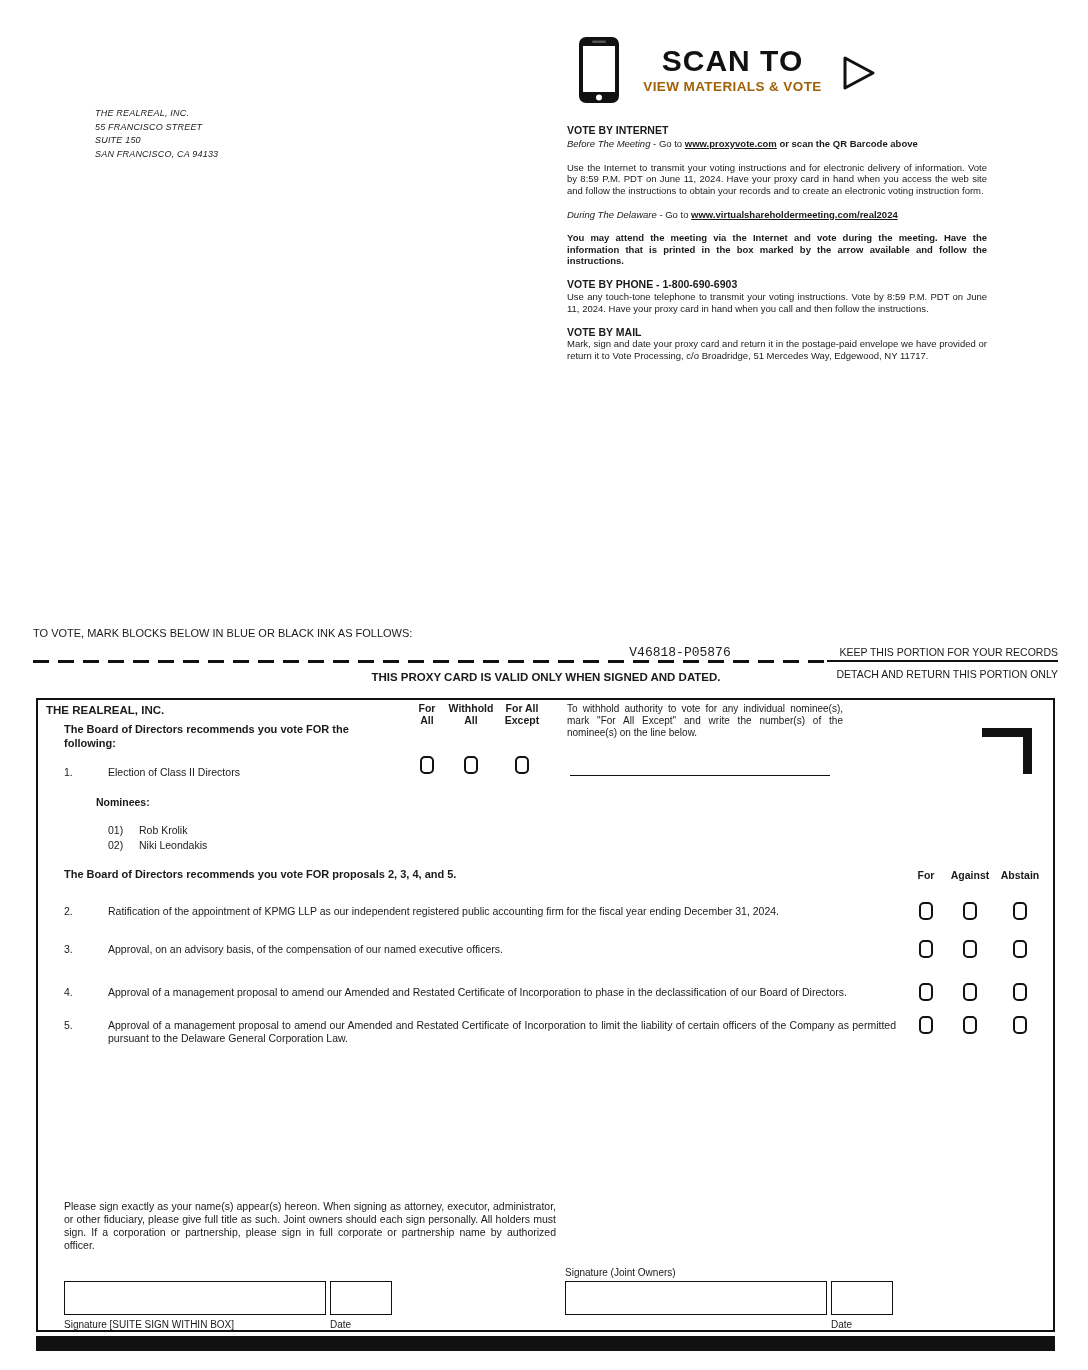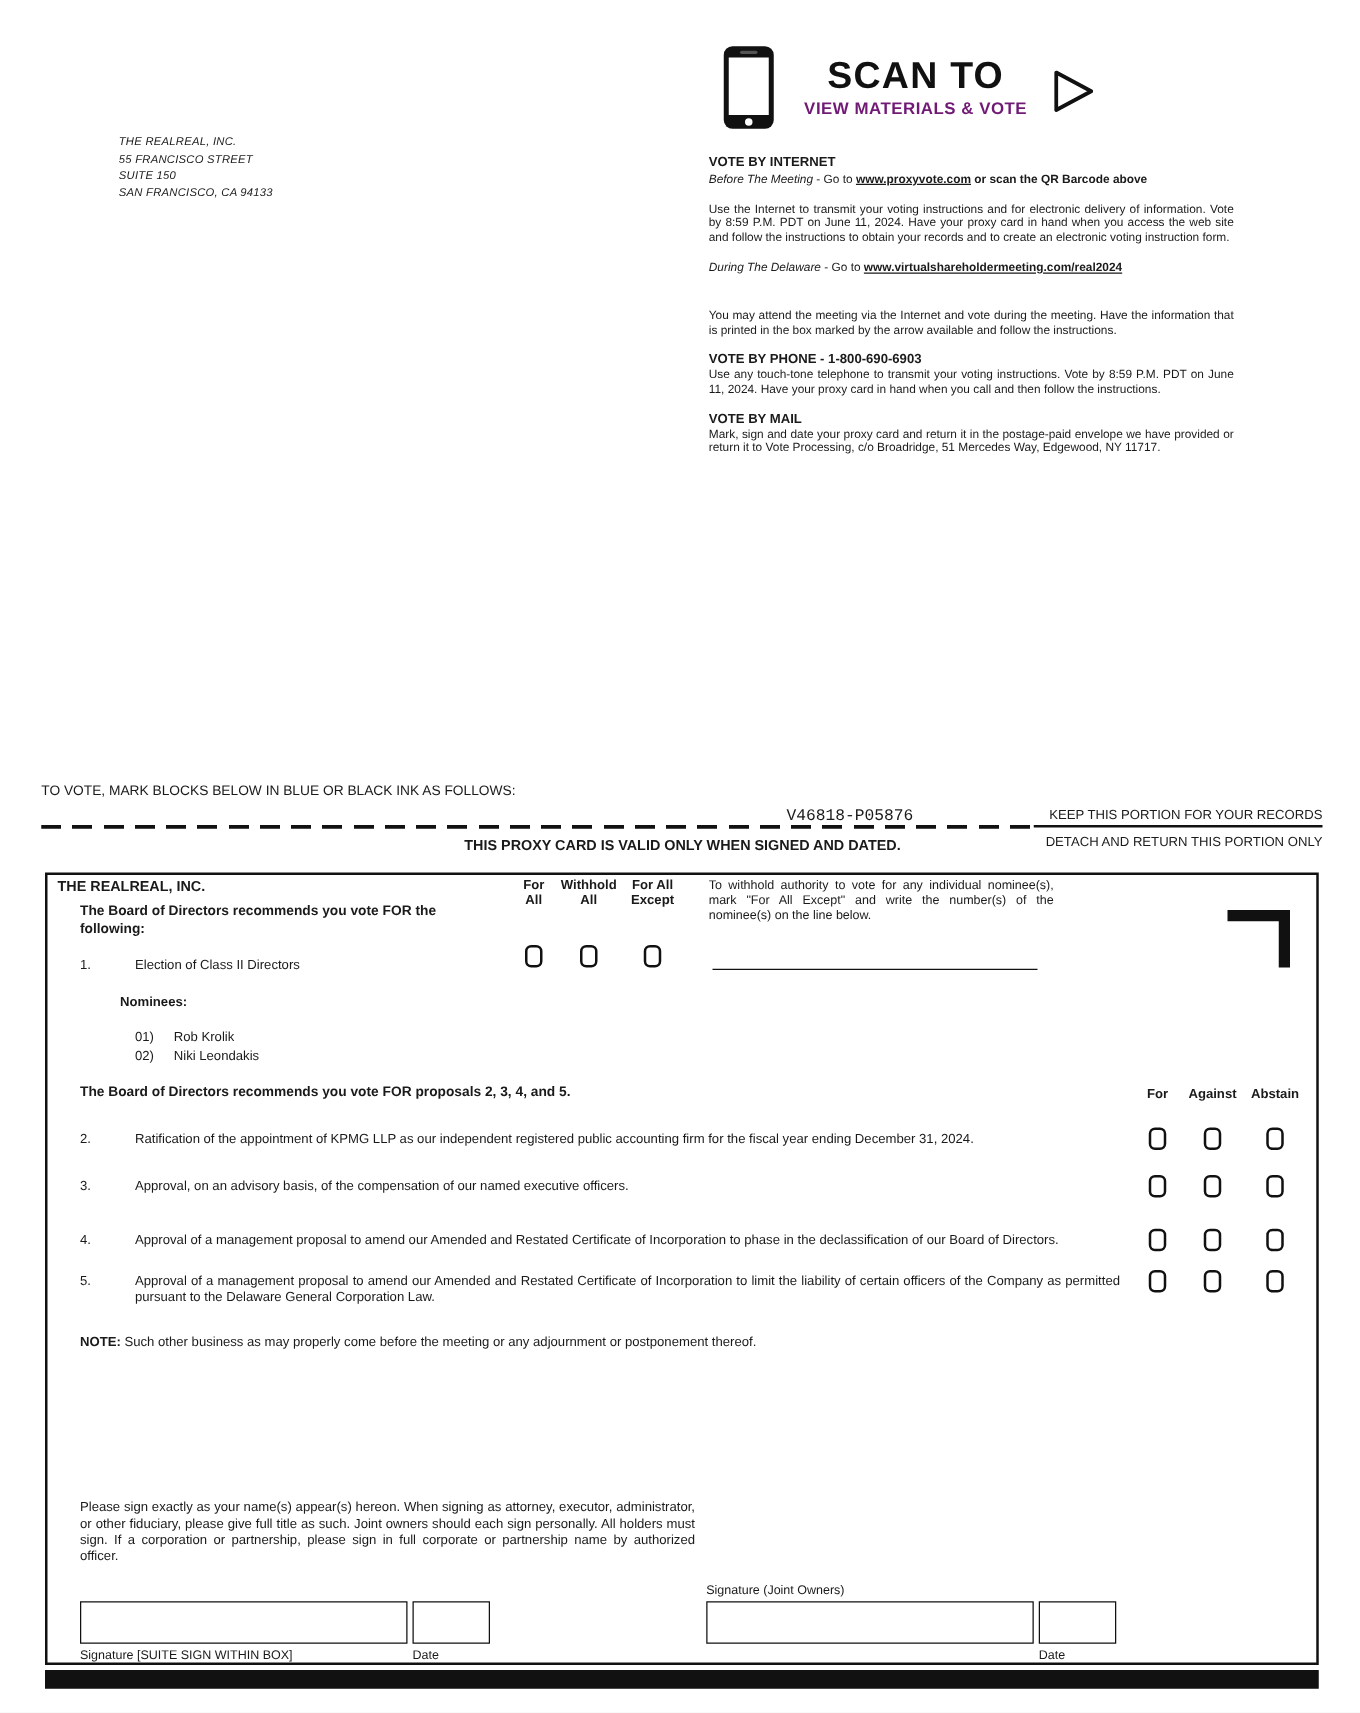--- a/index.html
+++ b/index.html
@@ -13,21 +13,21 @@
     overflow: hidden;
   }
   .abs { position: absolute; }
 
   
   .sender { font-style: italic; font-size: 9px; line-height: 13.5px; letter-spacing: 0.2px; }
 
   
   .scan-box { text-align: center; }
   .scan-title { font-size: 30px; font-weight: bold; letter-spacing: 1px; color: #111; }
-  .scan-sub { font-size: 13.5px; font-weight: bold; letter-spacing: 0.4px; margin-top: 1px; color: #701a75; }
+  .scan-sub { font-size: 13.5px; font-weight: bold; letter-spacing: 0.4px; margin-top: 1px; color: #a16207; }
 
   
   .vote-col { width: 420px; font-size: 9.5px; line-height: 11.8px; }
   .vote-head { font-weight: bold; font-size: 10.5px; }
   .vote-para { text-align: justify; }
   .it { font-style: italic; }
   .lnk { font-weight: bold; text-decoration: underline; cursor: pointer; }
   .bld { font-weight: bold; }
 
   
@@ -94,21 +94,21 @@
 
   <div class="abs vote-col" style="left:567px; top:125px;">
     <div class="vote-head">VOTE BY INTERNET</div>
     <div style="margin-top:1px;">
       <span class="it">Before The Meeting</span><span> - Go to </span><span class="lnk">www.proxyvote.com</span><span class="bld"> or scan the QR Barcode above</span>
     </div>
     <div class="vote-para" style="margin-top:12px;">Use the Internet to transmit your voting instructions and for electronic delivery of information. Vote by 8:59 P.M. PDT on June 11, 2024. Have your proxy card in hand when you access the web site and follow the instructions to obtain your records and to create an electronic voting instruction form.</div>
     <div style="margin-top:12px;">
       <span class="it">During The Delaware</span><span> - Go to </span><span class="lnk">www.virtualshareholdermeeting.com/real2024</span>
     </div>
-    <div class="vote-para" style="margin-top:26px;">You may attend the meeting via the Internet and vote during the meeting. Have the information that is printed in the box marked by the arrow available and follow the instructions.</div>
+    <div class="vote-para" style="margin-top:11px;font-weight:bold;">You may attend the meeting via the Internet and vote during the meeting. Have the information that is printed in the box marked by the arrow available and follow the instructions.</div>
     <div class="vote-head" style="margin-top:12px;">VOTE BY PHONE - 1-800-690-6903</div>
     <div class="vote-para">Use any touch-tone telephone to transmit your voting instructions. Vote by 8:59 P.M. PDT on June 11, 2024. Have your proxy card in hand when you call and then follow the instructions.</div>
     <div class="vote-head" style="margin-top:12px;">VOTE BY MAIL</div>
     <div class="vote-para">Mark, sign and date your proxy card and return it in the postage-paid envelope we have provided or return it to Vote Processing, c/o Broadridge, 51 Mercedes Way, Edgewood, NY 11717.</div>
   </div>
 
   <div class="abs mark-instr" style="left:33px; top:627px;">TO VOTE, MARK BLOCKS BELOW IN BLUE OR BLACK INK AS FOLLOWS:</div>
   <div class="abs ctrl-num" style="left:560px; top:645px; width:240px;">V46818-P05876</div>
   <div class="abs dash-line" style="left:33px; top:660px; width:792px;"></div>
   <div class="abs keep-txt" style="left:830px; top:646px; width:228px;">KEEP THIS PORTION FOR YOUR RECORDS</div>
@@ -173,23 +173,20 @@
   <div class="cb" style="left:919px; top:983px;"></div>
   <div class="cb" style="left:963px; top:983px;"></div>
   <div class="cb" style="left:1013px; top:983px;"></div>
 
   <div class="abs item-num" style="left:64px; top:1019px;">5.</div>
   <div class="abs item-text" style="left:96px; top:1019px; width:800px; text-align:justify;">Approval of a management proposal to amend our Amended and Restated Certificate of Incorporation to limit the liability of certain officers of the Company as permitted pursuant to the Delaware General Corporation Law.</div>
   <div class="cb" style="left:919px; top:1016px;"></div>
   <div class="cb" style="left:963px; top:1016px;"></div>
   <div class="cb" style="left:1013px; top:1016px;"></div>
 
-  <div class="abs note-line" style="left:64px; top:1068px; width:850px;">
-    <span class="bld">NOTE:</span><span> Such other business as may properly come before the meeting or any adjournment or postponement thereof.</span>
-  </div>
 
   <div class="abs sign-instr" style="left:64px; top:1200px; width:492px;">Please sign exactly as your name(s) appear(s) hereon. When signing as attorney, executor, administrator, or other fiduciary, please give full title as such. Joint owners should each sign personally. All holders must sign. If a corporation or partnership, please sign in full corporate or partnership name by authorized officer.</div>
 
   <div class="abs sig-box" style="left:64px; top:1281px; width:262px; height:34px;"></div>
   <div class="abs sig-box" style="left:330px; top:1281px; width:62px; height:34px;"></div>
   <div class="abs sig-label" style="left:64px; top:1319px;">Signature [SUITE SIGN WITHIN BOX]</div>
   <div class="abs sig-label" style="left:330px; top:1319px;">Date</div>
 
   <div class="abs sig-box" style="left:565px; top:1281px; width:262px; height:34px;"></div>
   <div class="abs sig-box" style="left:831px; top:1281px; width:62px; height:34px;"></div>

